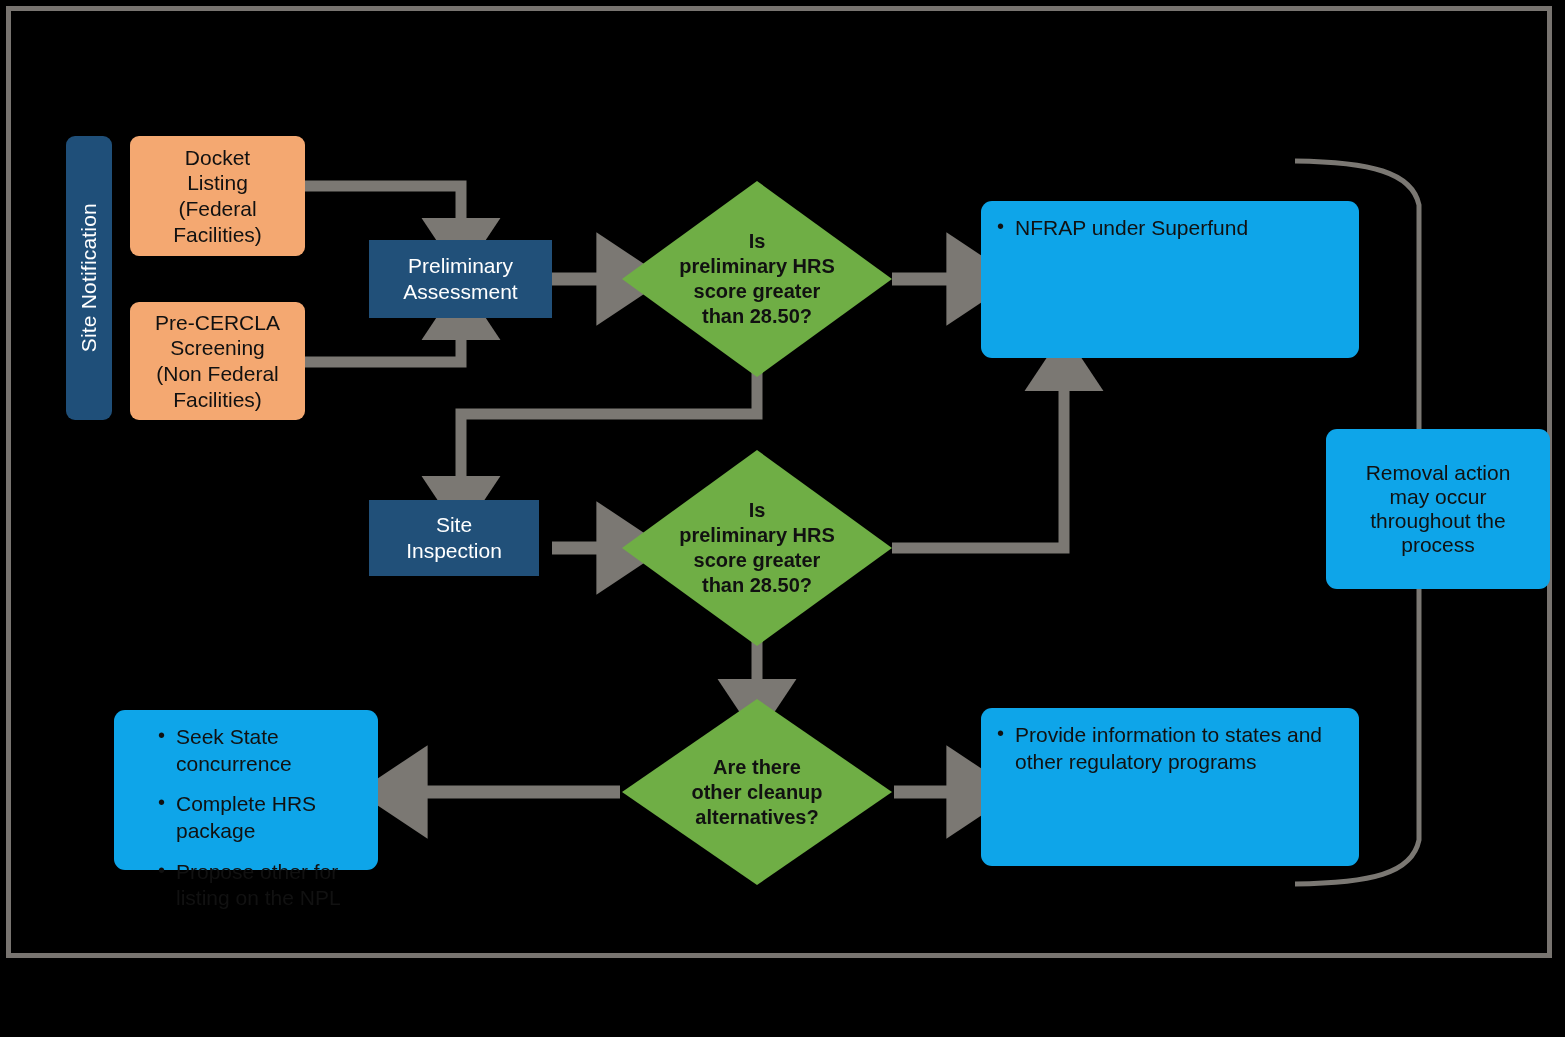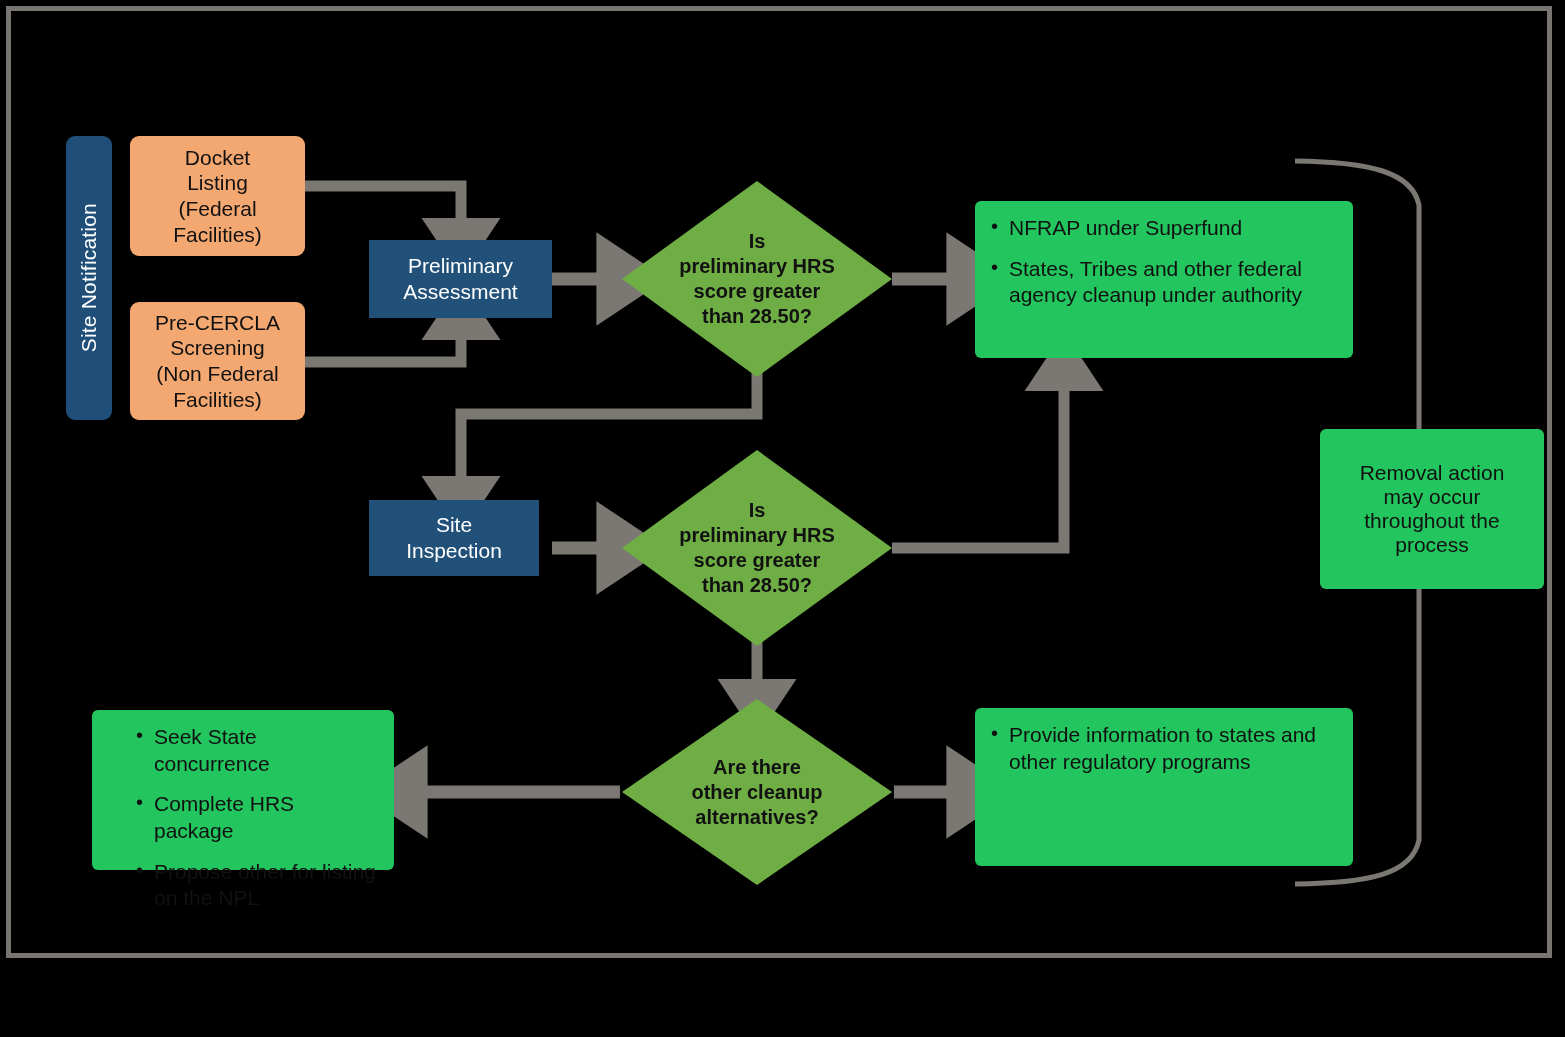--- a/index.html
+++ b/index.html
@@ -92,27 +92,28 @@
     text-align: center;
     color: #111111;
     font-size: 20px;
     line-height: 1.25;
     padding: 0 14px;
     box-sizing: border-box;
     font-weight: bold;
   }
   
   .box-info {
-    background: #22c55e;
-    border-radius: 6px;
+    background: #0ea5e9;
+    border-radius: 11px;
     color: #111111;
     font-size: 21px;
     display: block;
     padding: 14px 16px 14px 12px;
     box-sizing: border-box;
+    margin-left: 6px;
   }
   .box-info.centered {
     display: flex;
     align-items: center;
     justify-content: center;
     text-align: center;
     padding: 10px 12px;
   }
   .bullets {
     list-style: none;
@@ -225,25 +226,24 @@
     <div class="diamond-wrap" style="left:622px; top:699px; width:270px; height:186px;">
       <div class="diamond-shape"></div>
       <div class="diamond-text note-text">Are there
 other cleanup
 alternatives?</div>
     </div>
 
     <div class="box-info" style="position:absolute; left:975px; top:201px; width:378px; height:157px;">
       <ul class="bullets">
         <li>NFRAP under Superfund</li>
-        <li>States, Tribes and other federal agency cleanup under authority</li>
       </ul>
     </div>
 
-    <div class="box-info" style="position:absolute; left:92px; top:710px; width:302px; height:160px;padding-left:40px;">
+    <div class="box-info" style="position:absolute; left:108px; top:710px; width:264px; height:160px;padding-left:40px;">
       <ul class="bullets">
         <li>Seek State concurrence</li>
         <li>Complete HRS package</li>
         <li>Propose other for listing on the NPL</li>
       </ul>
     </div>
 
     <div class="box-info" style="position:absolute; left:975px; top:708px; width:378px; height:158px;">
       <ul class="bullets">
         <li>Provide information to states and other regulatory programs</li>

